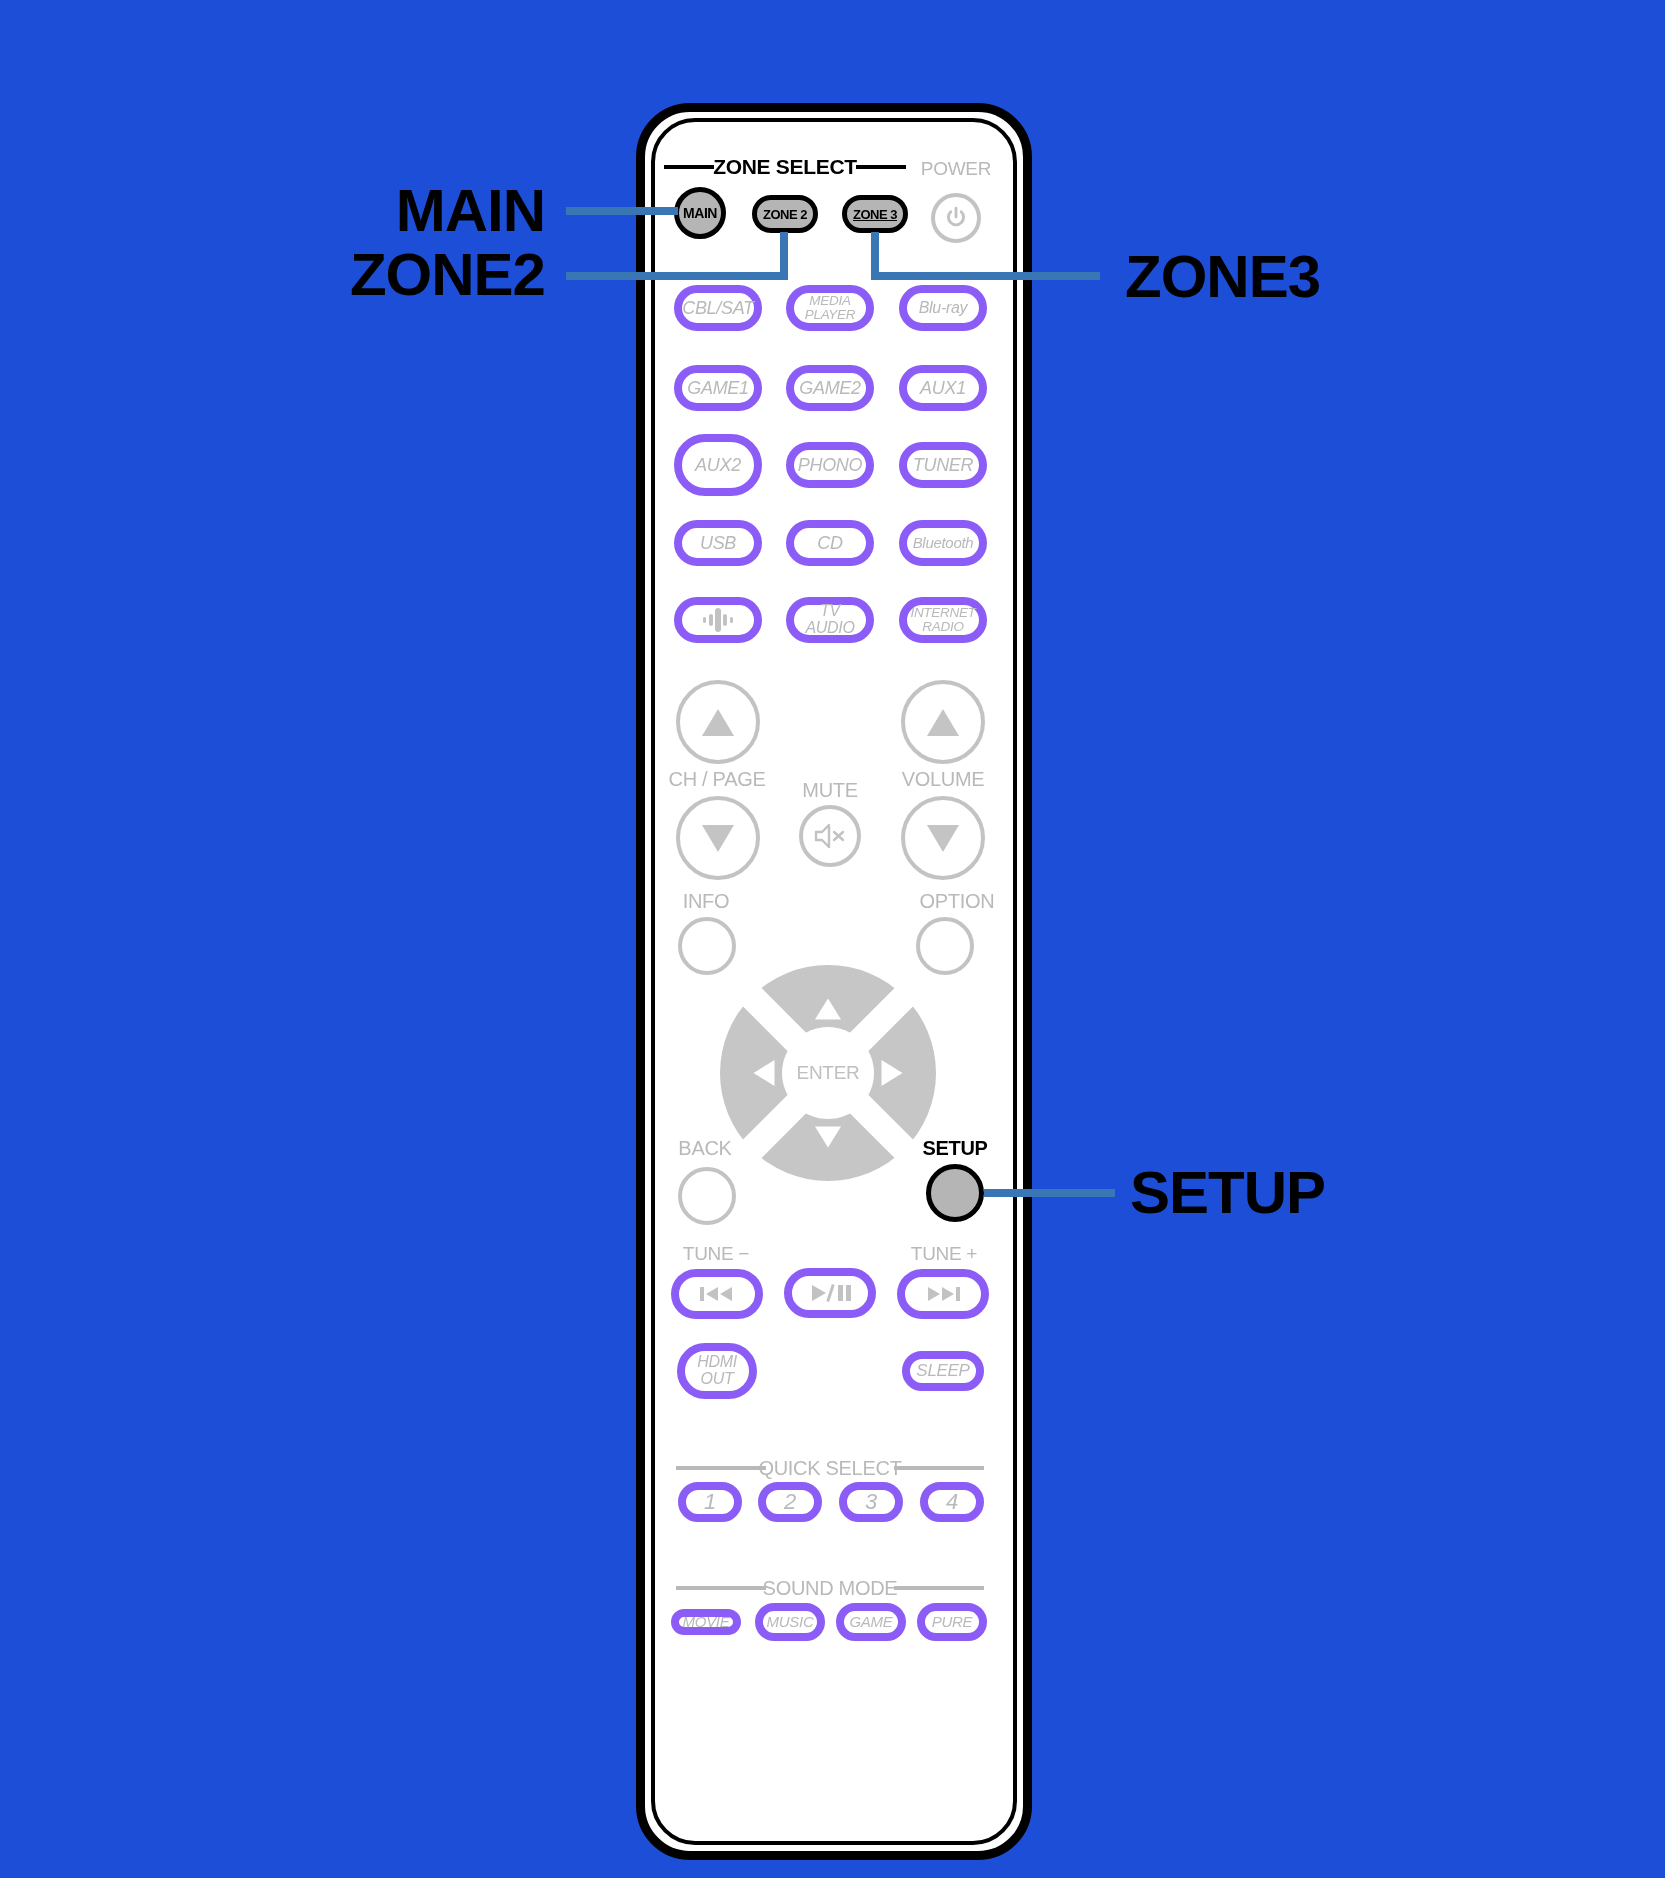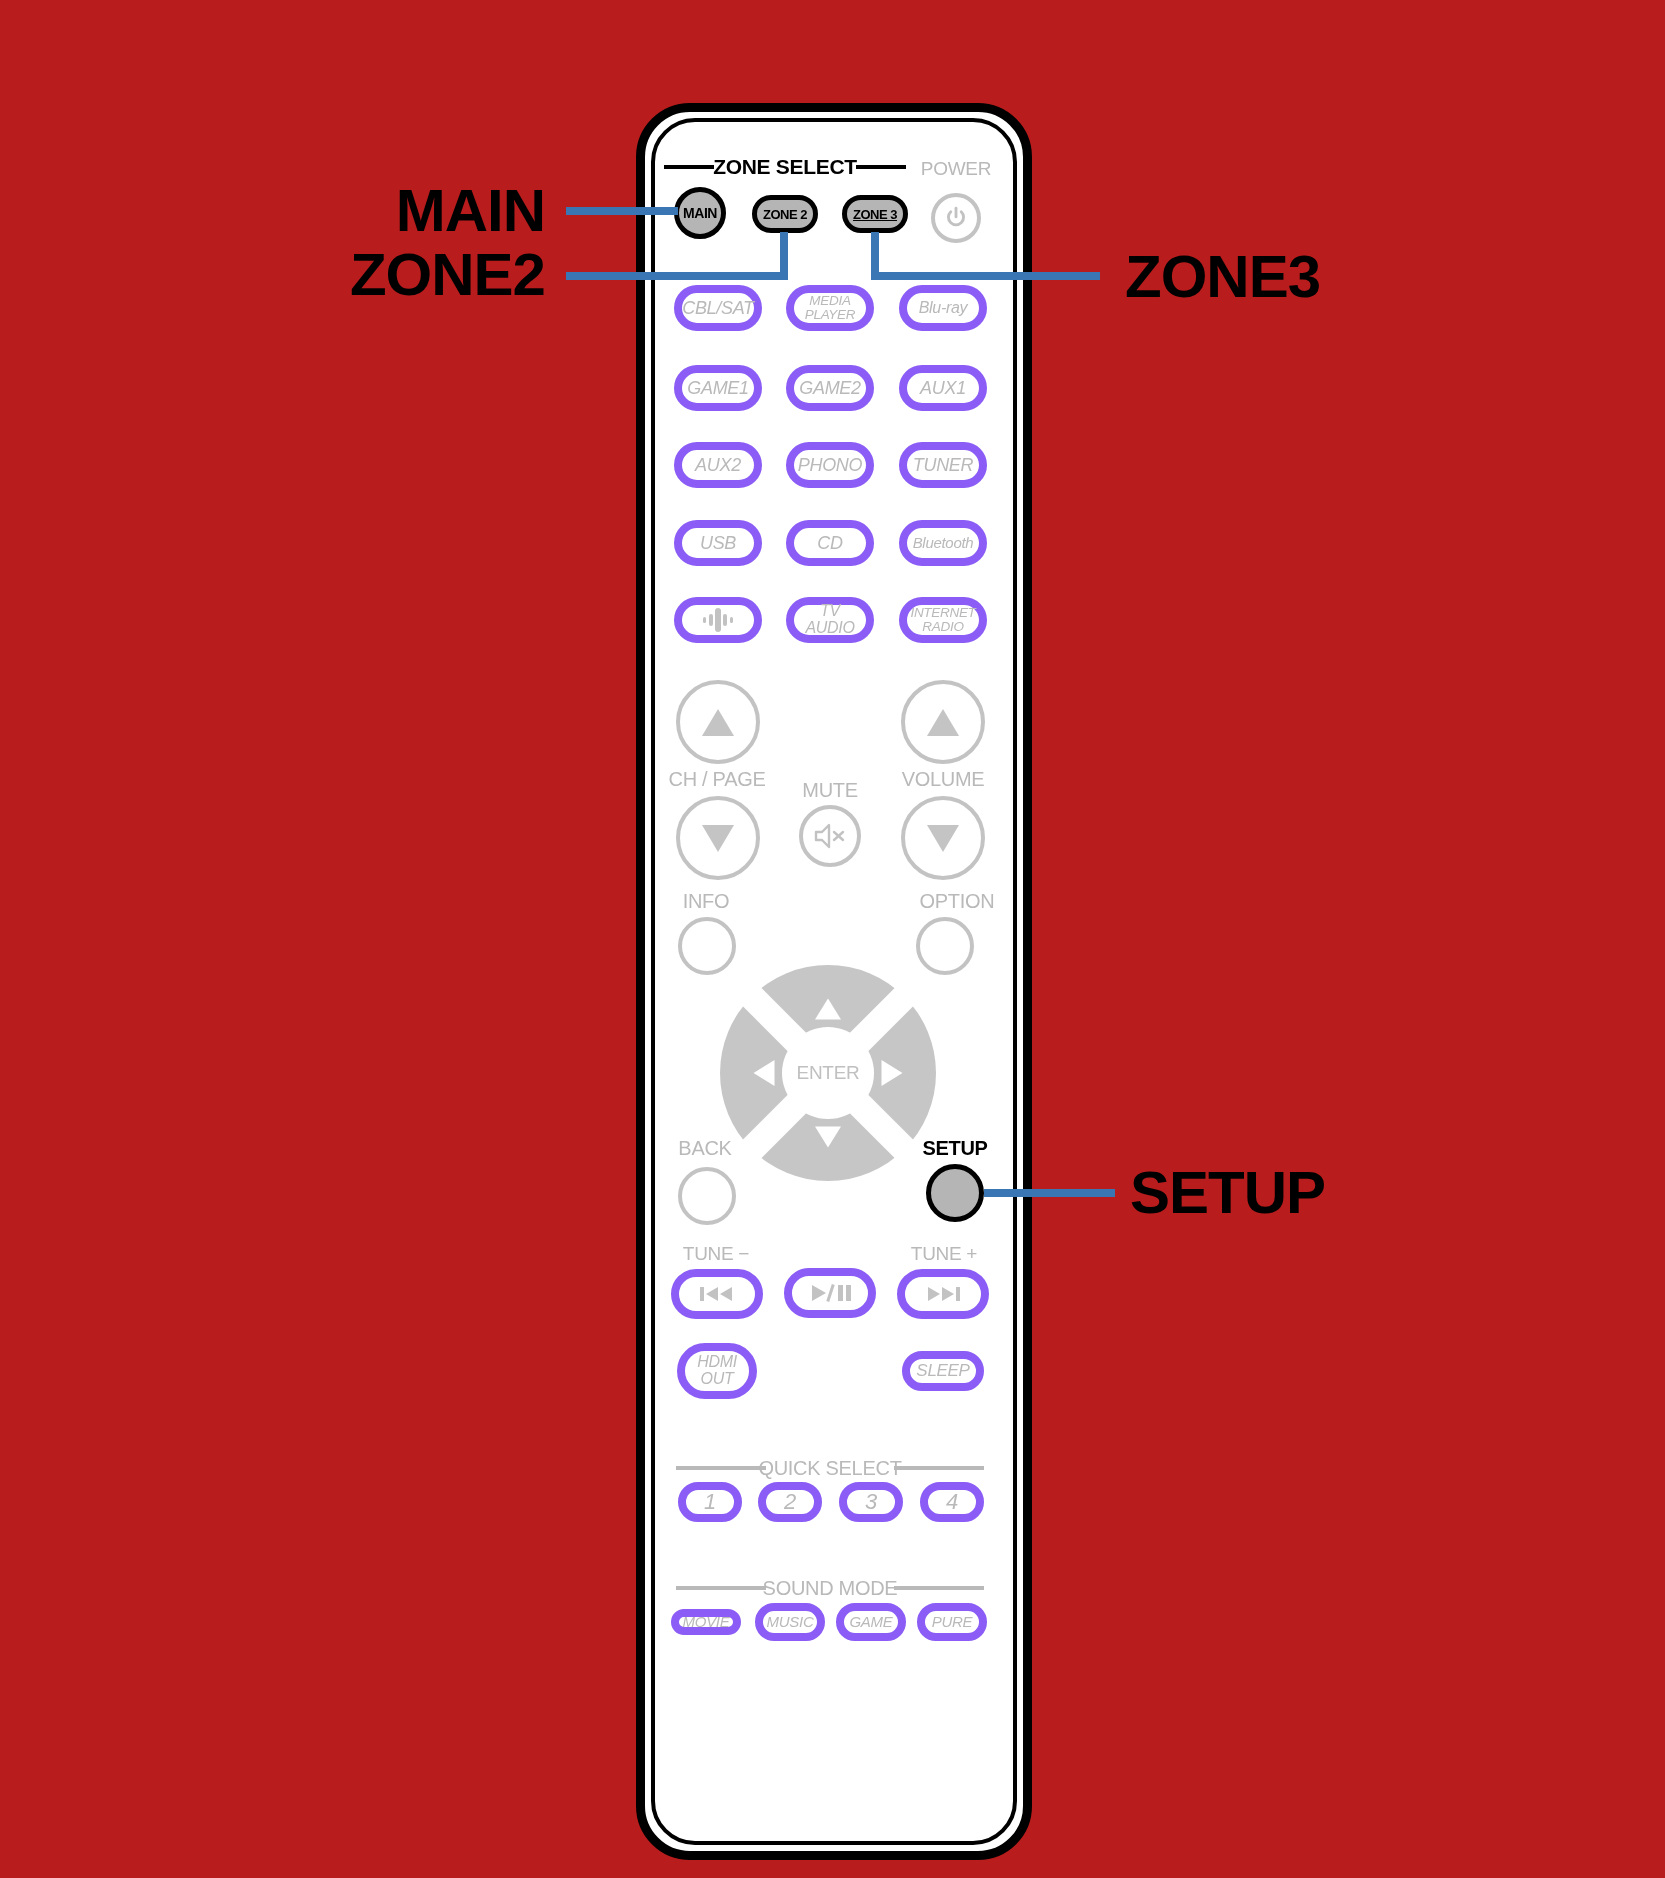--- a/index.html
+++ b/index.html
@@ -1,16 +1,16 @@
 <!DOCTYPE html>
 <html><head>
 <meta charset="utf-8">
 <style>
   html,body{margin:0;padding:0;background:#fff;}
-  .stage{position:relative;width:1665px;height:1878px;background:#b91c1c;
+  .stage{position:relative;width:1665px;height:1878px;background:#1d4ed8;
          font-family:"Liberation Sans",sans-serif;overflow:hidden;}
   .c{position:absolute;transform:translate(-50%,-50%);display:flex;align-items:center;
      justify-content:center;box-sizing:border-box;text-align:center;}
   
   .remote-outer{position:absolute;left:636px;top:103px;width:396px;height:1757px;
      border:9px solid #000;border-radius:54px;box-sizing:border-box;background:#fff;}
   .remote-inner{position:absolute;left:6px;top:6px;right:6px;bottom:6px;
      border:4px solid #000;border-radius:44px;}
   
   .pill{border:8px solid #8b5cf6;border-radius:999px;color:#b9b9b9;font-size:18px;
@@ -77,21 +77,21 @@
 
   <div class="c pill" style="left:718px;top:308px;width:88px;height:46px;">CBL/SAT</div>
   <div class="c pill two" style="left:830px;top:308px;width:88px;height:46px;">MEDIA
 PLAYER</div>
   <div class="c pill sm" style="left:943px;top:308px;width:88px;height:46px;font-size:16px;">Blu-ray</div>
 
   <div class="c pill" style="left:718px;top:388px;width:88px;height:46px;">GAME1</div>
   <div class="c pill" style="left:830px;top:388px;width:88px;height:46px;">GAME2</div>
   <div class="c pill" style="left:943px;top:388px;width:88px;height:46px;">AUX1</div>
 
-  <div class="c pill" style="left:718px;top:465px;width:88px;height:46px;">AUX2</div>
+  <div class="c pill" style="left:718px;top:465px;width:88px;height:62px;">AUX2</div>
   <div class="c pill" style="left:830px;top:465px;width:88px;height:46px;">PHONO</div>
   <div class="c pill" style="left:943px;top:465px;width:88px;height:46px;">TUNER</div>
 
   <div class="c pill" style="left:718px;top:543px;width:88px;height:46px;">USB</div>
   <div class="c pill" style="left:830px;top:543px;width:88px;height:46px;">CD</div>
   <div class="c pill sm" style="left:943px;top:543px;width:88px;height:46px;">Bluetooth</div>
 
   <div class="c pill" style="left:718px;top:620px;width:88px;height:46px;">
     <span>
       <svg width="38" height="26" viewBox="0 0 38 26" fill="#c2c2c2">

